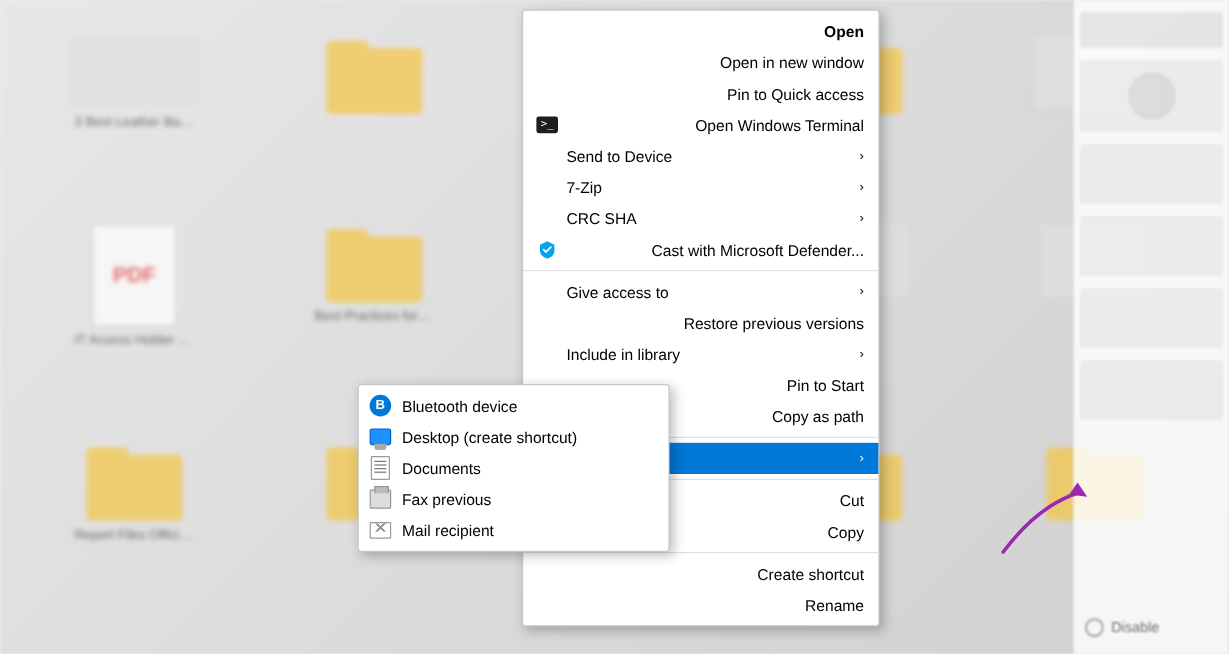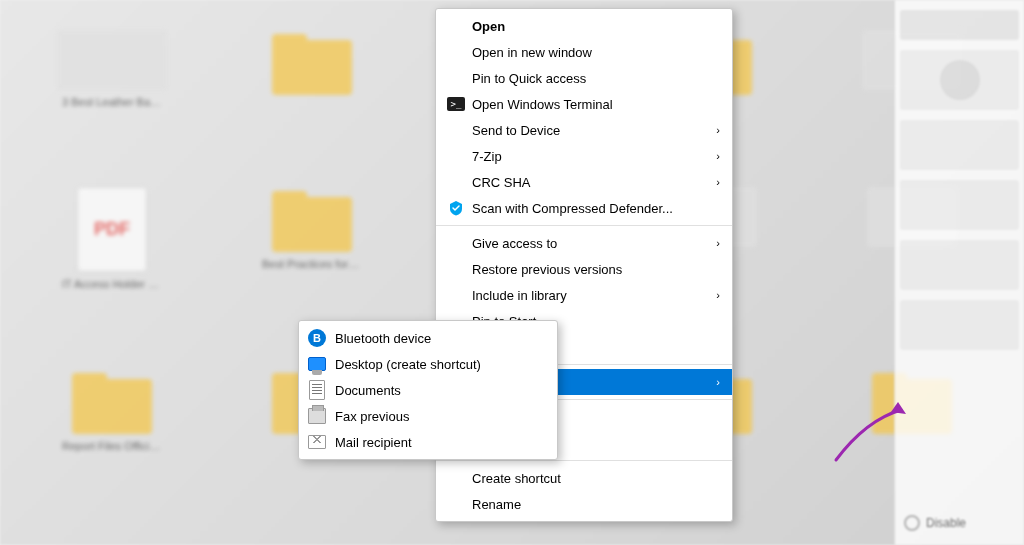--- a/index.html
+++ b/index.html
@@ -127,20 +127,21 @@
     .menu-item {
       display: flex;
       align-items: center;
       padding: 5px 12px 5px 36px;
       min-height: 26px;
       cursor: pointer;
       position: relative;
       white-space: nowrap;
       color: #000;
       font-size: 13px;
+      justify-content: flex-end;
     }
 
     .menu-item.highlighted {
       background: #0078D7;
       color: #fff;
     }
 
     .menu-item.bold-item {
       font-weight: bold;
     }
@@ -473,21 +474,21 @@
     <span class="arrow">›</span>
   </div>
 
   <div class="menu-item">
     <span class="item-icon">
       <svg width="16" height="16" viewBox="0 0 16 16">
         <path d="M8 1L2 4v5c0 3 2.5 5.5 6 6.5C12 14.5 14 12 14 9V4L8 1z" fill="#00a4ef"></path>
         <path d="M5 8l2 2 4-4" stroke="white" stroke-width="1.5" fill="none" stroke-linecap="round"></path>
       </svg>
     </span>
-    <span>Scan with Compressed Defender...</span>
+    <span>Cast with Microsoft Defender...</span>
   </div>
 
   <div class="menu-separator"></div>
 
   <div class="menu-item">
     <span>Give access to</span>
     <span class="arrow">›</span>
   </div>
 
   <div class="menu-item">

